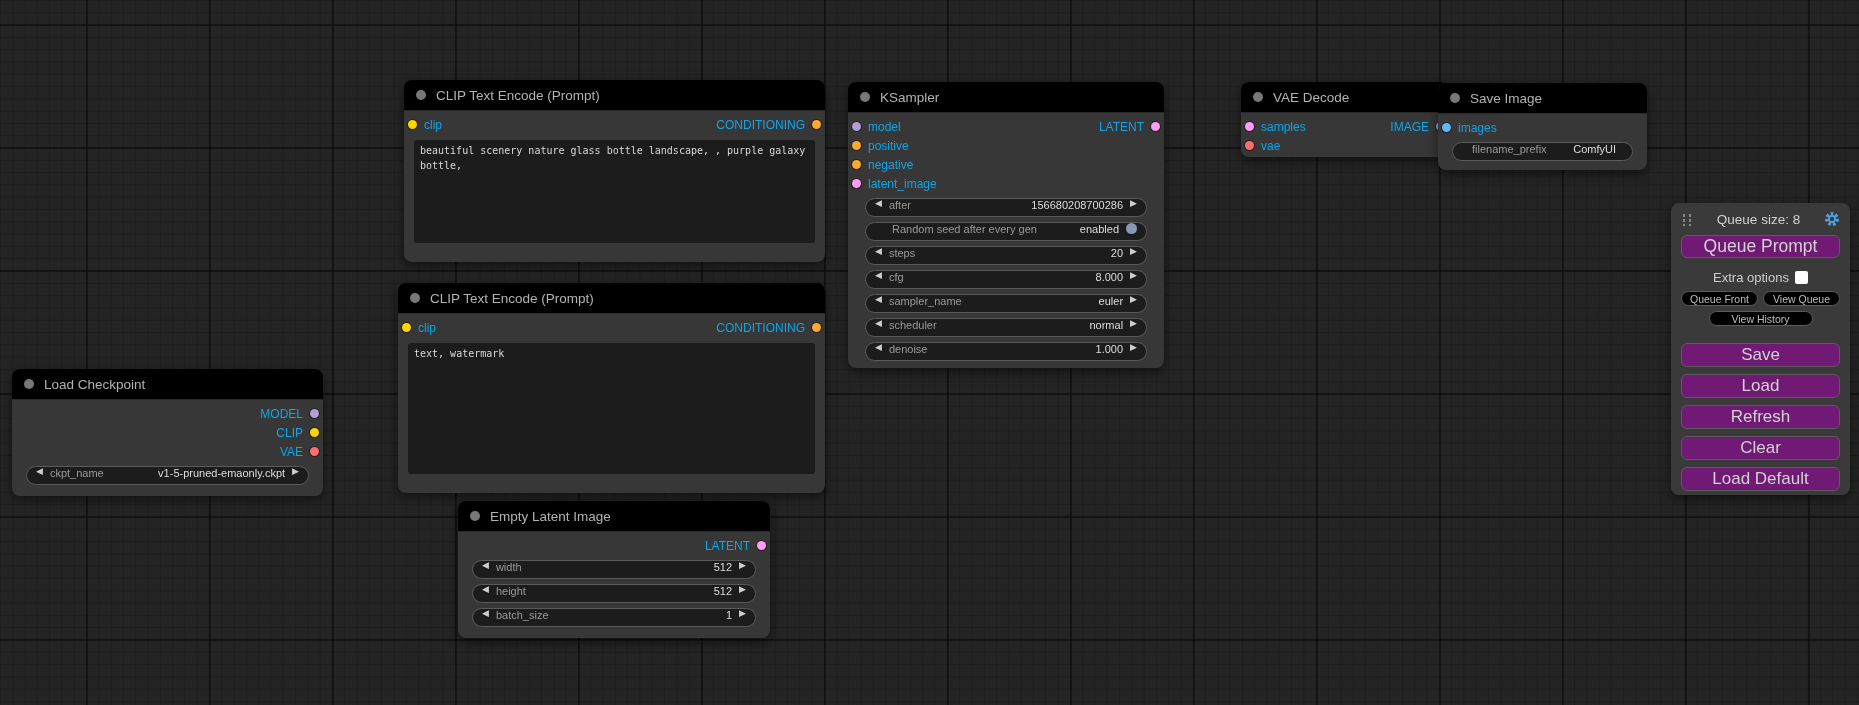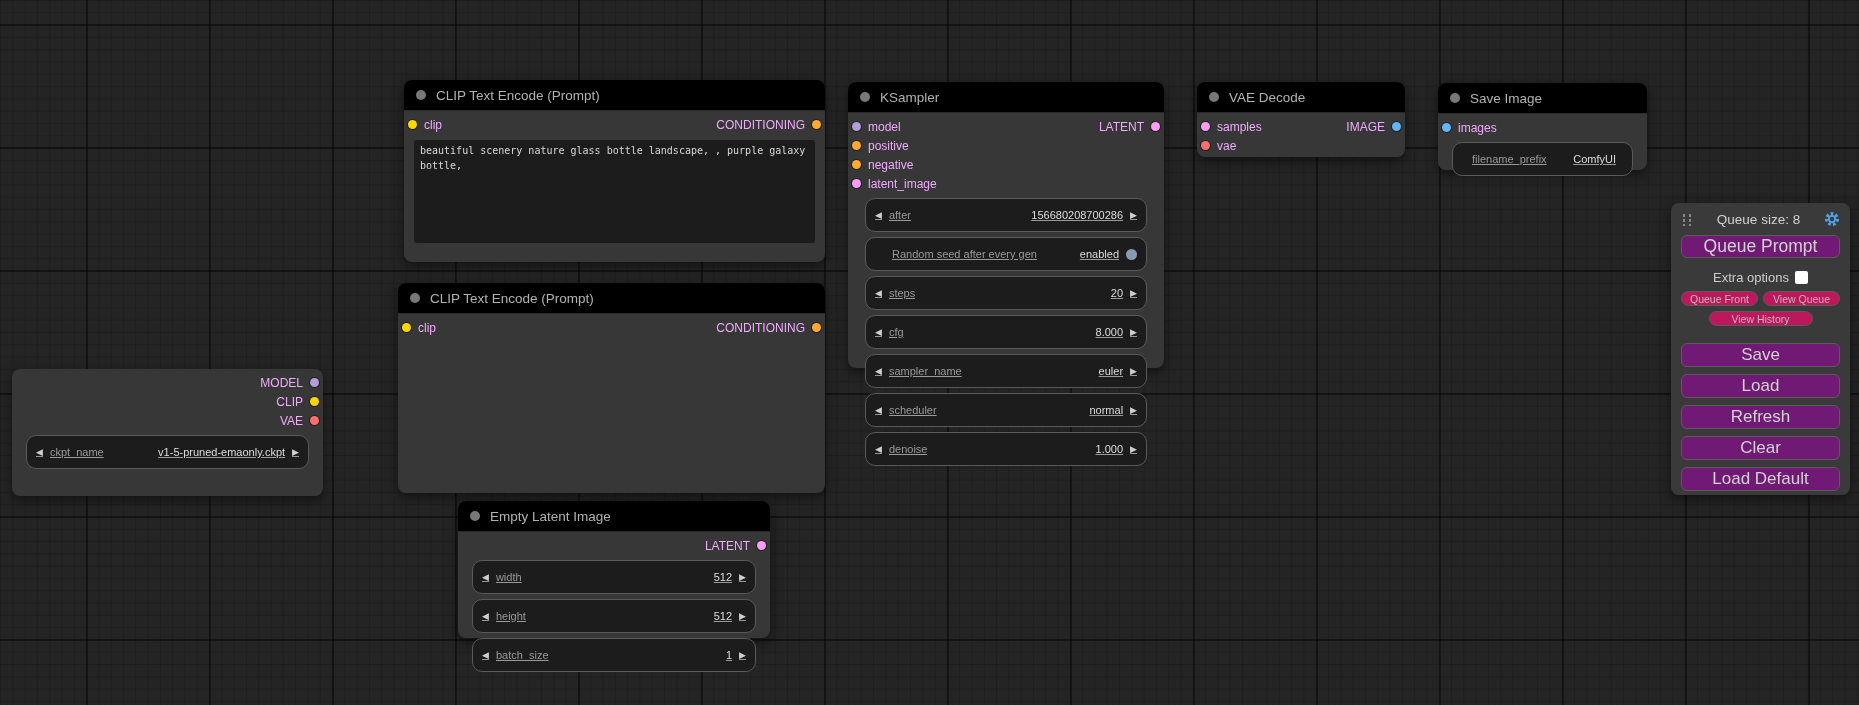--- a/index.html
+++ b/index.html
@@ -19,30 +19,30 @@
   svg.wires path{fill:none;stroke-width:3.4;stroke-linecap:round;}
 
   .node{position:absolute;z-index:2;background:#373737;border-radius:8px;
         box-shadow:0 4px 12px rgba(0,0,0,.5);box-sizing:border-box;}
   .node-title{height:30px;display:flex;align-items:center;gap:10px;padding:0 12px;
         background:#000000;border-radius:8px 8px 0 0;border-bottom:1px solid #2a2a2a;
         color:#b2b2b2;font-size:13.5px;white-space:nowrap;}
   .collapse-dot{width:10px;height:10px;border-radius:50%;background:#787878;flex:0 0 auto;}
   .slots{padding-top:4px;}
   .slot-row{height:19px;display:flex;align-items:center;padding:0 4px;
-        font-size:12px;color:#f0abfc;}
+        font-size:12px;color:#0ea5e9;}
   .in{display:flex;align-items:center;gap:7px;}
   .out{display:flex;align-items:center;gap:7px;margin-left:auto;}
   .dot{width:9px;height:9px;border-radius:50%;box-shadow:0 0 0 1px rgba(0,0,0,.4);flex:0 0 auto;}
   .dot.model{background:#B39DDB}.dot.clip{background:#FFD500}.dot.vae{background:#FF6E6E}
   .dot.cond{background:#FFA931}.dot.latent{background:#FF9CF9}.dot.image{background:#64B5F6}
   .widgets{display:flex;flex-direction:column;gap:5px;padding:5px 17px 8px;}
-  .widget{height:34px;background:#1c1c1c;border:1px solid #5a5a5a;border-radius:10px;
-        display:flex;align-items:center;padding:0 9px;font-size:11px;color:#9a9a9a;
-        box-sizing:border-box;white-space:nowrap;text-decoration:underline;}
+  .widget{height:19px;background:#1c1c1c;border:1px solid #5a5a5a;border-radius:10px;
+        display:flex;align-items:flex-start;padding:0 9px;font-size:11px;color:#9a9a9a;
+        box-sizing:border-box;white-space:nowrap;}
   .widget .arrow{color:#cfcfcf;font-size:9px;line-height:1;cursor:pointer;flex:0 0 auto;}
   .widget .wlabel{margin:0 7px;overflow:hidden;}
   .widget .wvalue{margin-left:auto;color:#dddddd;margin-right:7px;}
   .widget .toggle{width:11px;height:11px;border-radius:50%;background:#8699B5;flex:0 0 auto;}
   .prompt-box{display:block;background:#1c1c1c;border:none;border-radius:3px;outline:none;
         color:#d8d8d8;font-family:"DejaVu Sans Mono",monospace;font-size:10px;line-height:1.45;
         padding:4px 6px;resize:none;box-sizing:border-box;margin:6px 10px 10px;}
 
   
   .menu{position:absolute;z-index:3;left:1671px;top:203px;width:179px;height:292px;
@@ -50,21 +50,21 @@
         box-sizing:border-box;padding:8px 10px;display:flex;flex-direction:column;}
   .menu-header{display:flex;align-items:center;height:16px;margin-bottom:8px;}
   .drag-handle{width:12px;height:14px;
         background:radial-gradient(circle,#8a8a8a 1.1px,transparent 1.5px);
         background-size:6px 5px;background-position:0 1px;cursor:grab;}
   .queue-size{flex:1;text-align:center;color:#d2d2d2;font-size:13.5px;}
   .btn{background:#701a75;border:1px solid #5b5b5b;border-radius:6px;color:#d2d2d2;
         font-family:"Liberation Sans",sans-serif;font-size:17px;height:24px;
         display:flex;align-items:center;justify-content:center;cursor:pointer;box-sizing:border-box;}
   .btn.big{height:26px;font-size:17.5px;}
-  .pill-btn{background:#be185d;border:1px solid #5b5b5b;border-radius:8px;color:#bdbdbd;
+  .pill-btn{background:#000000;border:1px solid #5b5b5b;border-radius:8px;color:#bdbdbd;
         font-size:10.5px;height:15px;display:flex;align-items:center;justify-content:center;
         cursor:pointer;box-sizing:border-box;}
   .extra-row{display:flex;align-items:center;justify-content:center;gap:6px;
         margin:12px 0 6px;color:#cccccc;font-size:13px;}
   .checkbox{width:13px;height:13px;background:#ffffff;border-radius:2px;cursor:pointer;}
   .small-row{display:flex;gap:5px;}
   .small-row .pill-btn{flex:1;}
   .vh-row{display:flex;justify-content:center;margin-top:5px;align-items:flex-end;}
   .vh-row .pill-btn{width:104px;}
   .menu-stack{display:flex;flex-direction:column;gap:7px;margin-top:17px;}
@@ -86,20 +86,24 @@
     <path d="M1396,125 C1413,125 1429,126 1446,126" stroke="#64B5F6"></path>
     <circle cx="362" cy="277" r="5" fill="#FFD500"></circle>
     <circle cx="360" cy="378" r="5" fill="#FFD500"></circle>
     <circle cx="836" cy="133" r="5" fill="#FFA931"></circle>
     <circle cx="836" cy="244" r="5" fill="#FFA931"></circle>
     <circle cx="1180" cy="125" r="5" fill="#FF9CF9"></circle>
     <circle cx="1421" cy="125" r="5" fill="#64B5F6"></circle>
   </svg>
 
   <div class="node" style="left:12px;top:369px;width:311px;height:127px;">
+    <div class="node-title">
+      <span class="collapse-dot"></span>
+      <span>Load Checkpoint</span>
+    </div>
     <div class="slots">
       <div class="slot-row">
           <span class="out">
             <span>MODEL</span>
             <span class="dot model"></span>
           </span>
         </div>
       <div class="slot-row">
           <span class="out">
             <span>CLIP</span>
@@ -153,20 +157,21 @@
         <span class="in">
             <span class="dot clip"></span>
             <span>clip</span>
           </span>
         <span class="out">
             <span>CONDITIONING</span>
             <span class="dot cond"></span>
           </span>
       </div>
     </div>
+    <textarea class="prompt-box" style="width: 407px; height: 131px;" spellcheck="false">text, watermark</textarea>
   </div>
 
   <div class="node" style="left:458px;top:501px;width:312px;height:137px;">
     <div class="node-title">
       <span class="collapse-dot"></span>
       <span>Empty Latent Image</span>
     </div>
     <div class="slots">
       <div class="slot-row">
           <span class="out">
@@ -270,21 +275,21 @@
       </div>
       <div class="widget">
         <span class="arrow">◀</span>
         <span class="wlabel">denoise</span>
         <span class="wvalue">1.000</span>
         <span class="arrow">▶</span>
       </div>
     </div>
   </div>
 
-  <div class="node" style="left:1197px;top:82px;width:208px;height:75px;">
+  <div class="node" style="left:1241px;top:82px;width:208px;height:75px;">
     <div class="node-title">
       <span class="collapse-dot"></span>
       <span>VAE Decode</span>
     </div>
     <div class="slots">
       <div class="slot-row">
         <span class="in">
             <span class="dot latent"></span>
             <span>samples</span>
           </span>

